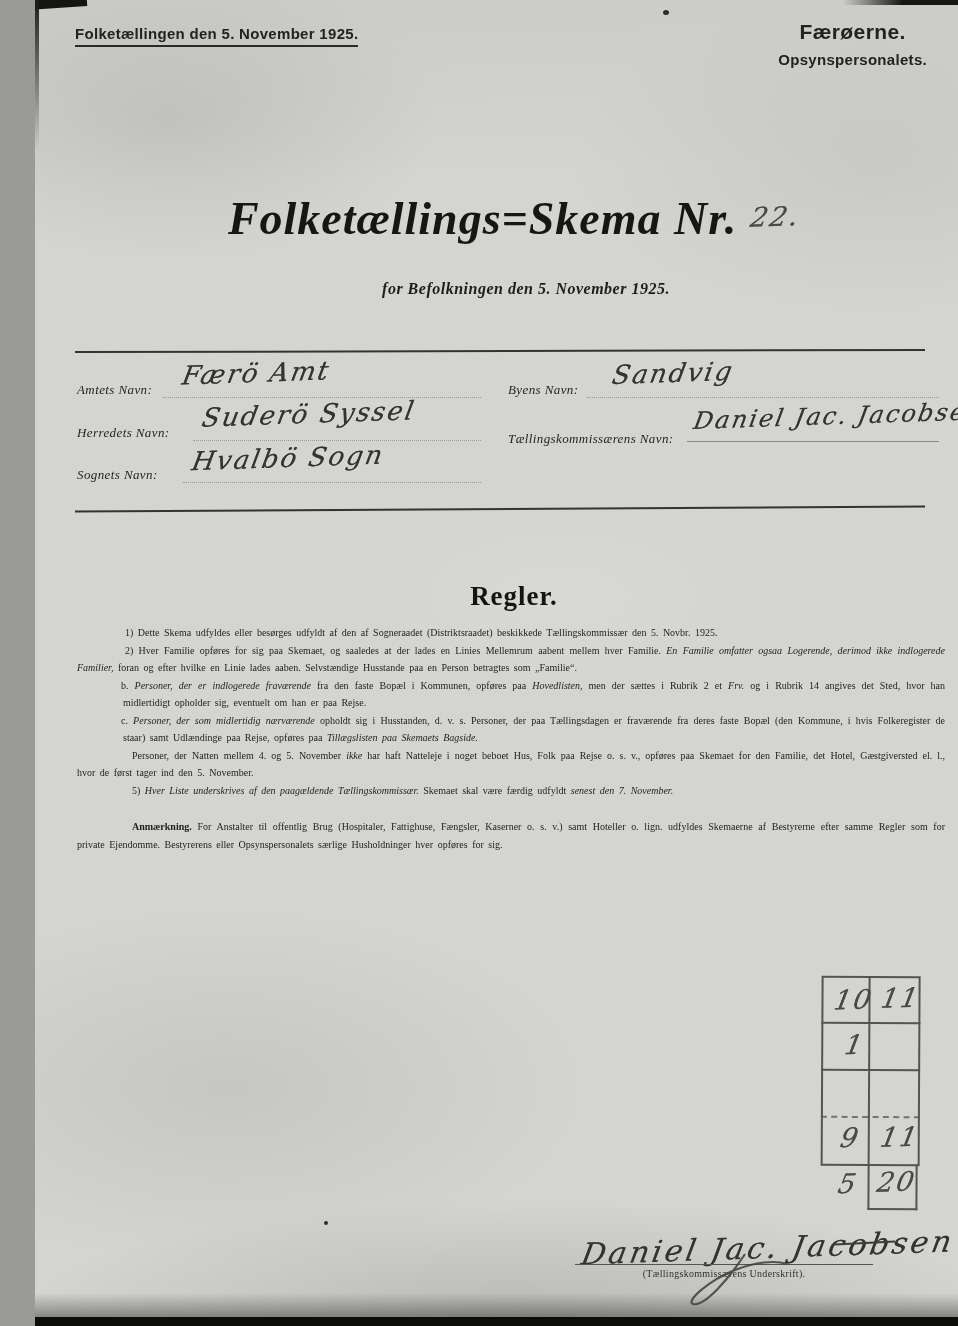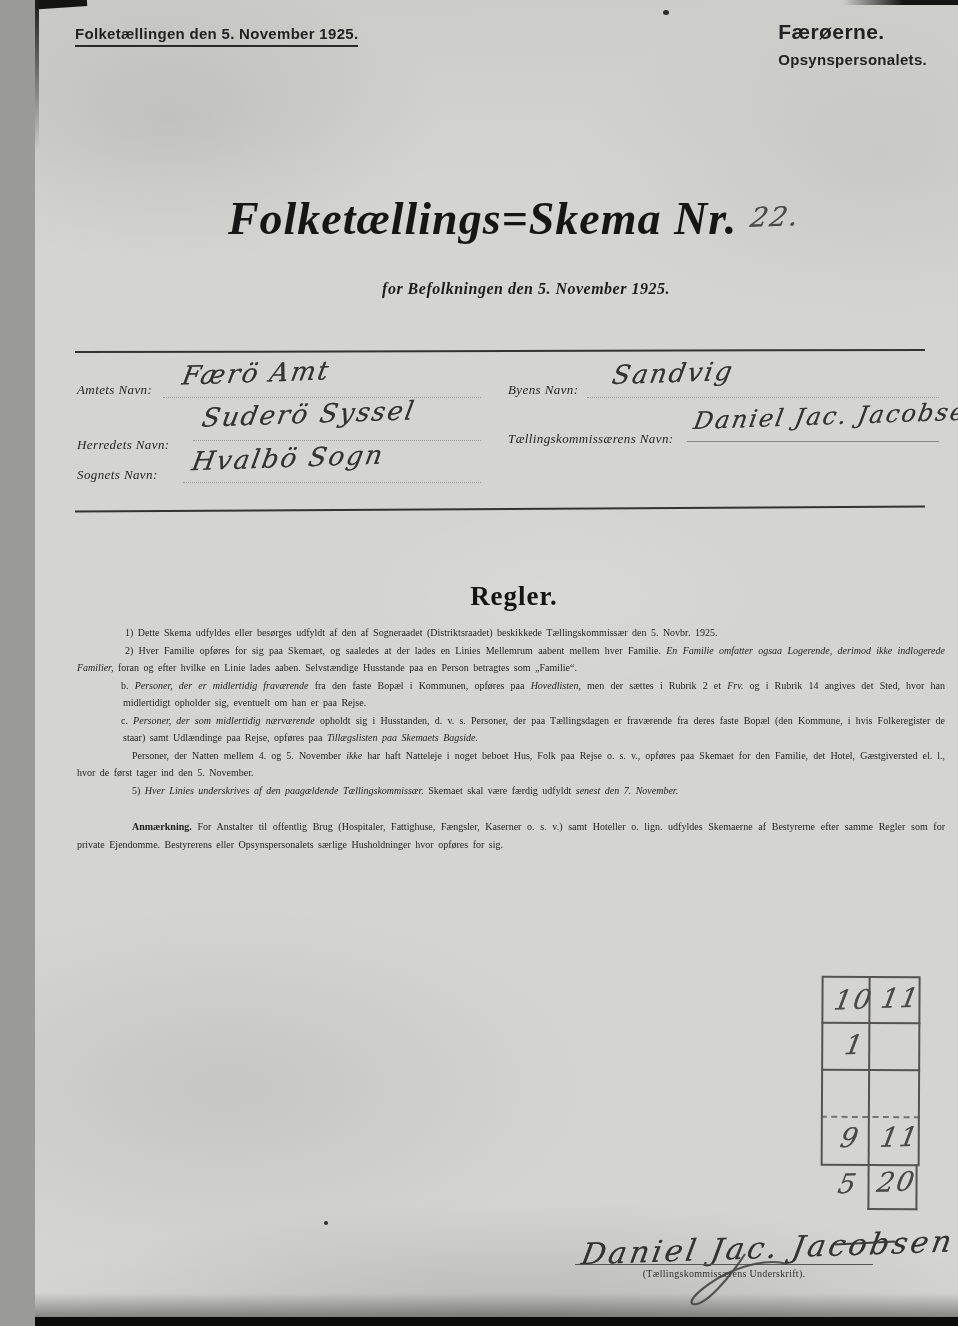--- a/index.html
+++ b/index.html
@@ -22,21 +22,21 @@
   .tr-strip { position:absolute; top:0; right:0; width:150px; height:5px; background:linear-gradient(to left,#161615 60%, rgba(22,22,21,0)); }
   .speck { position:absolute; background:#2c2c2a; border-radius:50%; }
   .bottom-band { position:absolute; bottom:0; left:0; width:100%; height:9px; background:#0c0c0b; }
   .bottom-mottle { position:absolute; bottom:9px; left:0; width:100%; height:24px;
     background:linear-gradient(to top, rgba(72,72,68,.55), rgba(72,72,68,0)); }
 
   
   .hdr-left { position:absolute; left:40px; top:25px; font-family:"Liberation Sans",sans-serif;
     font-weight:bold; font-size:15px; letter-spacing:.3px; color:#222;
     border-bottom:2px solid #2a2a28; padding-bottom:3px; }
-  .hdr-right { position:absolute; right:66px; top:20px; text-align:left;
+  .hdr-right { position:absolute; right:66px; top:20px; text-align:center;
     font-family:"Liberation Sans",sans-serif; font-weight:bold; color:#222; }
   .hdr-right .region { font-size:21px; letter-spacing:.4px; }
   .hdr-right .subregion { font-size:15px; margin-top:7px; letter-spacing:.3px; }
 
   
   .title { position:absolute; top:192px; left:0; width:100%; text-align:center; white-space:nowrap; }
   .title .printed { font-size:46px; font-weight:bold; font-style:italic; letter-spacing:1px; color:#161614; }
   .title .no { margin-left:14px; font-size:27px; vertical-align:8px; color:#4a4a46; }
   .subtitle { position:absolute; top:280px; left:0; width:100%; text-align:center;
     font-size:16px; font-weight:bold; font-style:italic; letter-spacing:.5px; color:#1d1d1b;padding-left:12px; }
@@ -109,21 +109,21 @@
     <span class="printed">Folketællings=Skema Nr.</span><span class="hw no">22.</span>
   </div>
   <div class="subtitle">for Befolkningen den 5. November 1925.</div>
 
   <div class="hline hl1"></div>
 
   <div class="flabel" style="left:42px; top:382px;">Amtets Navn:</div>
   <div class="fline" style="left:128px; top:357px; width:318px; height:40px;"></div>
   <div class="hw fval" style="left:148px; top:358px;">Færö Amt</div>
 
-  <div class="flabel" style="left:42px; top:437px;">Herredets Navn:</div>
+  <div class="flabel" style="left:42px; top:425px;">Herredets Navn:</div>
   <div class="fline" style="left:158px; top:400px; width:288px; height:40px;"></div>
   <div class="hw fval" style="left:168px; top:399px;">Suderö Syssel</div>
 
   <div class="flabel" style="left:42px; top:467px;">Sognets Navn:</div>
   <div class="fline" style="left:148px; top:442px; width:298px; height:40px;"></div>
   <div class="hw fval" style="left:158px; top:443px;">Hvalbö Sogn</div>
 
   <div class="flabel" style="left:473px; top:382px;">Byens Navn:</div>
   <div class="fline" style="left:552px; top:357px; width:352px; height:40px;"></div>
   <div class="hw fval" style="left:578px; top:358px;">Sandvig</div>
@@ -132,25 +132,25 @@
   <div class="fline solid" style="left:652px; top:401px; width:252px; height:40px;"></div>
   <div class="hw fval" style="left:660px; top:402px; font-size:24px;">Daniel Jac. Jacobsen</div>
 
   <div class="hline hl2"></div>
 
   <div class="regler">Regler.</div>
 
   <div class="rules">
     <p class="ind48"><span>1) Dette Skema udfyldes eller besørges udfyldt af den af Sogneraadet (Distriktsraadet) beskikkede Tællingskommissær den 5. Novbr. 1925.</span></p>
     <p class="ind48"><span>2) Hver Familie opføres for sig paa Skemaet, og saaledes at der lades en Linies Mellemrum aabent mellem hver Familie. </span><span class="it">En Familie omfatter ogsaa Logerende, derimod ikke indlogerede Familier,</span><span> foran og efter hvilke en Linie lades aaben. Selvstændige Husstande paa en Person betragtes som „Familie“.</span></p>
-    <p class="p3bc"><span>b. </span><span class="it">Personer, der er midlertidig fraværende</span><span> fra den faste Bopæl i Kommunen, opføres paa </span><span class="it">Hovedlisten</span><span>, men der sættes i Rubrik 2 et </span><span class="it">Frv.</span><span> og i Rubrik 14 angives det Sted, hvor han midlertidigt opholder sig, eventuelt om han er paa Rejse.</span></p>
+    <p class="p3bc"><span>b. </span><span class="it">Personer, der er indlogerede fraværende</span><span> fra den faste Bopæl i Kommunen, opføres paa </span><span class="it">Hovedlisten</span><span>, men der sættes i Rubrik 2 et </span><span class="it">Frv.</span><span> og i Rubrik 14 angives det Sted, hvor han midlertidigt opholder sig, eventuelt om han er paa Rejse.</span></p>
     <p class="p3bc"><span>c. </span><span class="it">Personer, der som midlertidig nærværende</span><span> opholdt sig i Husstanden, d. v. s. Personer, der paa Tællingsdagen er fraværende fra deres faste Bopæl (den Kommune, i hvis Folkeregister de staar) samt Udlændinge paa Rejse, opføres paa </span><span class="it">Tillægslisten paa Skemaets Bagside.</span></p>
     <p class="ind55"><span>Personer, der Natten mellem 4. og 5. November </span><span class="it">ikke</span><span> har haft Natteleje i noget beboet Hus, Folk paa Rejse o. s. v., opføres paa Skemaet for den Familie, det Hotel, Gæstgiversted el. l., hvor de først tager ind den 5. November.</span></p>
-    <p class="ind55"><span>5) </span><span class="it">Hver Linies underskrives af den paagældende Tællingskommissær.</span><span> Skemaet skal være færdig udfyldt </span><span class="it">senest den 7. November.</span></p>
-    <p class="note"><span class="bd">Anmærkning.</span><span> For Anstalter til offentlig Brug (Hospitaler, Fattighuse, Fængsler, Kaserner o. s. v.) samt Hoteller o. lign. udfyldes Skemaerne af Bestyrerne efter samme Regler som for private Ejendomme. Bestyrerens eller Opsynspersonalets særlige Husholdninger hvor opføres for sig.</span></p>
+    <p class="ind55"><span>5) </span><span class="it">Hver Liste underskrives af den paagældende Tællingskommissær.</span><span> Skemaet skal være færdig udfyldt </span><span class="it">senest den 7. November.</span></p>
+    <p class="note"><span class="bd">Anmærkning.</span><span> For Anstalter til offentlig Brug (Hospitaler, Fattighuse, Fængsler, Kaserner o. s. v.) samt Hoteller o. lign. udfyldes Skemaerne af Bestyrerne efter samme Regler som for private Ejendomme. Bestyrerens eller Opsynspersonalets særlige Husholdninger hver opføres for sig.</span></p>
   </div>
 
   <div class="grid">
     <div class="box"></div>
     <div class="v"></div>
     <div class="h" style="top:46px;"></div>
     <div class="h" style="top:93px;"></div>
     <div class="h h3" style="top:140px;"></div>
     <div class="xtra"></div>
 

